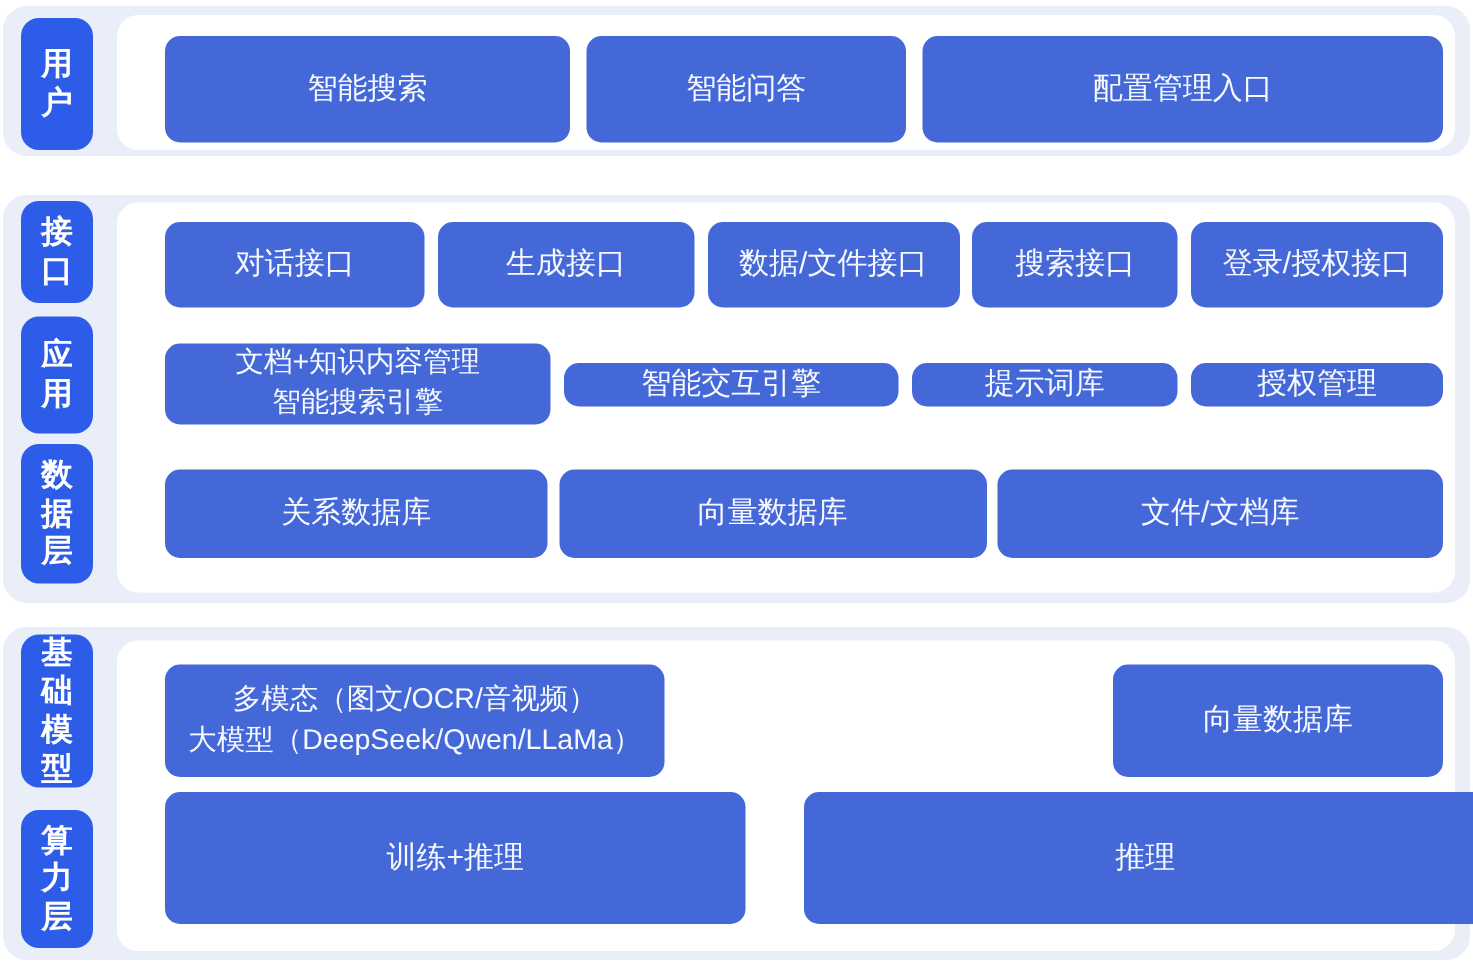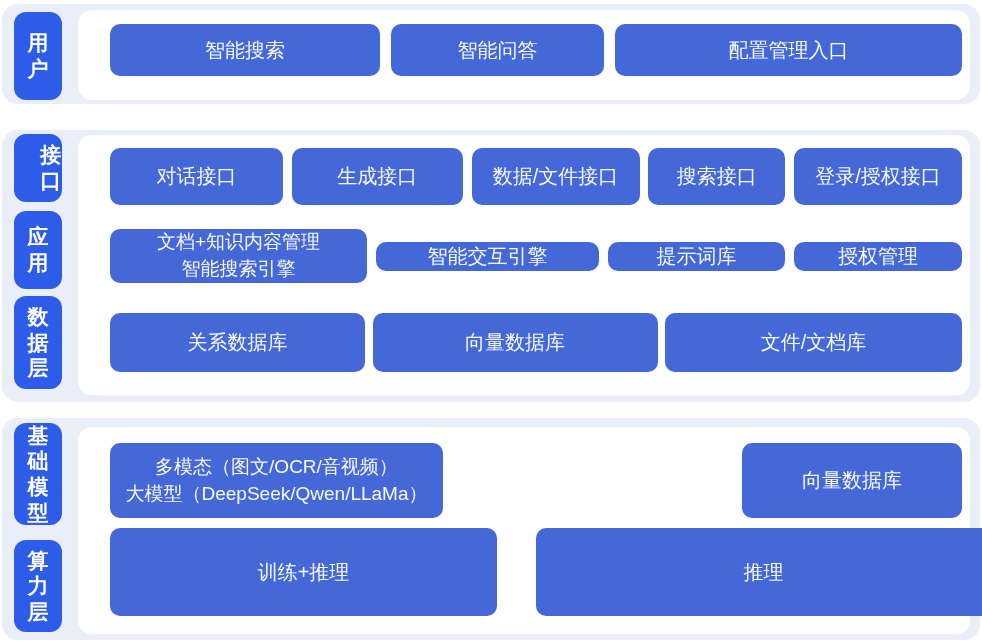--- a/index.html
+++ b/index.html
@@ -80,30 +80,30 @@
 </head>
 <body>
 
 <div class="canvas">
 
   <div class="band" id="band-top">
     <div class="pill" style="top:8px; height:88px;">
       <span class="vtext">用户</span>
     </div>
     <div class="panel" style="top:6px; height:90px;">
-      <div class="row" style="top:14px; height:52px;">
+      <div class="row" style="top:14px; height:71px;">
         <div class="blk" style="width:270px;">智能搜索</div>
         <div class="blk" style="width:213px;">智能问答</div>
         <div class="blk" style="width:347px;">配置管理入口</div>
       </div>
     </div>
   </div>
 
   <div class="band" id="band-middle">
-    <div class="pill" style="top:4px; height:68px;justify-content:flex-end;">
+    <div class="pill" style="top:4px; height:68px;">
       <span class="vtext">接口</span>
     </div>
     <div class="pill" style="top:81px; height:78px;">
       <span class="vtext">应用</span>
     </div>
     <div class="pill" style="top:166px; height:93px;">
       <span class="vtext">数据层</span>
     </div>
 
     <div class="panel" style="top:5px; height:260px;">

